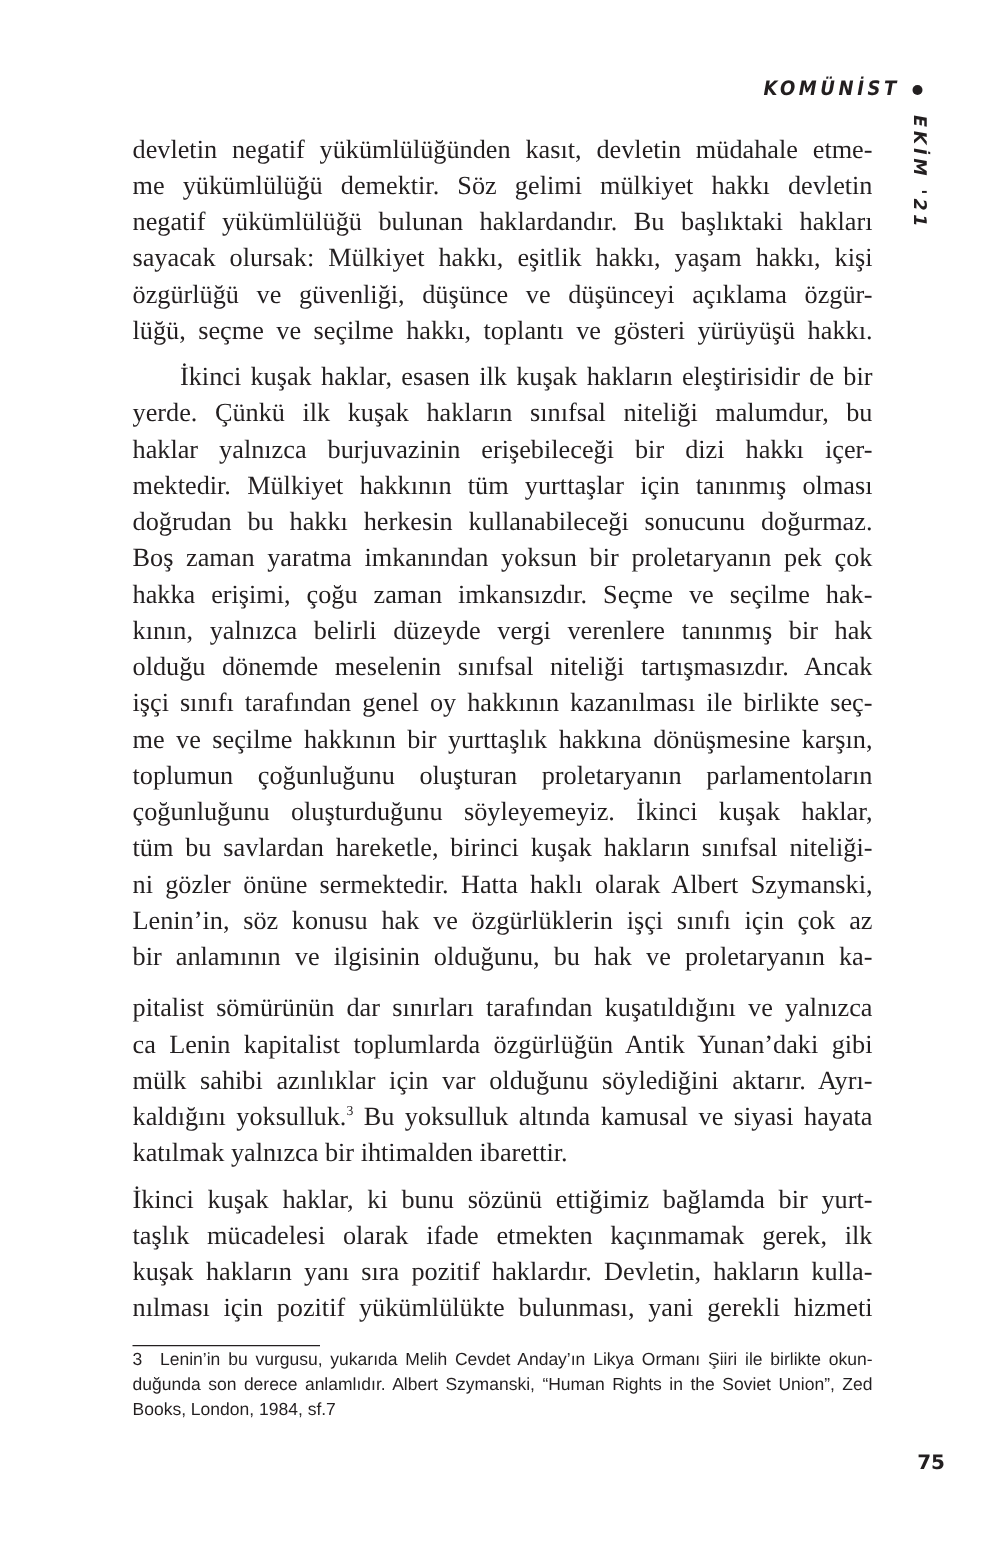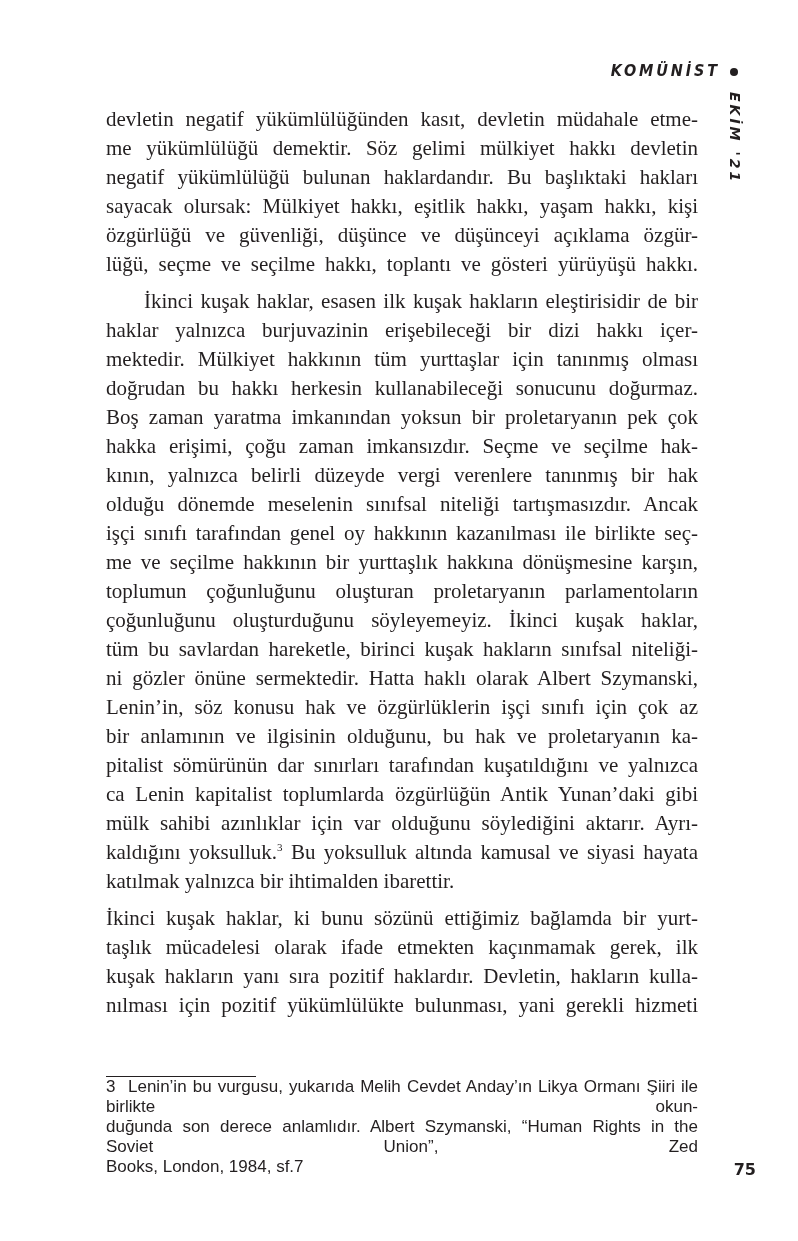--- a/index.html
+++ b/index.html
@@ -93,21 +93,21 @@
       width: 150px;
       height: 1px;
       background: #231f20;
     }
     .footnote {
       position: absolute;
       left: 106px;
       top: 1077px;
       width: 592px;
       font-family: "Liberation Sans", sans-serif;
-      font-size: 17px;
+      font-size: 14px;
       line-height: 20px;
       color: #231f20;
     }
     .footnote .fline {
       display: block;
       white-space: nowrap;
       text-align: justify;
       text-align-last: justify;
     }
     .footnote .fline.last {
@@ -141,36 +141,37 @@
   <p>
     <span class="line" style="white-space: normal;">devletin negatif yükümlülüğünden kasıt, devletin müdahale etme-</span>
     <span class="line" style="white-space: normal;">me yükümlülüğü demektir. Söz gelimi mülkiyet hakkı devletin</span>
     <span class="line" style="white-space: normal;">negatif yükümlülüğü bulunan haklardandır. Bu başlıktaki hakları</span>
     <span class="line" style="white-space: normal;">sayacak olursak: Mülkiyet hakkı, eşitlik hakkı, yaşam hakkı, kişi</span>
     <span class="line" style="white-space: normal;">özgürlüğü ve güvenliği, düşünce ve düşünceyi açıklama özgür-</span>
     <span class="line" style="white-space: normal;">lüğü, seçme ve seçilme hakkı, toplantı ve gösteri yürüyüşü hakkı.</span>
   </p>
   <p>
     <span class="line" style="white-space: normal; margin-left: 38px;">İkinci kuşak haklar, esasen ilk kuşak hakların eleştirisidir de bir</span>
+    <span class="line" style="white-space: normal;">yerde. Çünkü ilk kuşak hakların sınıfsal niteliği malumdur, bu</span>
     <span class="line" style="white-space: normal;">haklar yalnızca burjuvazinin erişebileceği bir dizi hakkı içer-</span>
     <span class="line" style="white-space: normal;">mektedir. Mülkiyet hakkının tüm yurttaşlar için tanınmış olması</span>
     <span class="line" style="white-space: normal;">doğrudan bu hakkı herkesin kullanabileceği sonucunu doğurmaz.</span>
     <span class="line" style="white-space: normal;">Boş zaman yaratma imkanından yoksun bir proletaryanın pek çok</span>
     <span class="line" style="white-space: normal;">hakka erişimi, çoğu zaman imkansızdır. Seçme ve seçilme hak-</span>
     <span class="line" style="white-space: normal;">kının, yalnızca belirli düzeyde vergi verenlere tanınmış bir hak</span>
     <span class="line" style="white-space: normal;">olduğu dönemde meselenin sınıfsal niteliği tartışmasızdır. Ancak</span>
     <span class="line" style="white-space: normal;">işçi sınıfı tarafından genel oy hakkının kazanılması ile birlikte seç-</span>
     <span class="line" style="white-space: normal;">me ve seçilme hakkının bir yurttaşlık hakkına dönüşmesine karşın,</span>
     <span class="line" style="white-space: normal;">toplumun çoğunluğunu oluşturan proletaryanın parlamentoların</span>
     <span class="line" style="white-space: normal;">çoğunluğunu oluşturduğunu söyleyemeyiz. İkinci kuşak haklar,</span>
     <span class="line" style="white-space: normal;">tüm bu savlardan hareketle, birinci kuşak hakların sınıfsal niteliği-</span>
     <span class="line" style="white-space: normal;">ni gözler önüne sermektedir. Hatta haklı olarak Albert Szymanski,</span>
     <span class="line" style="white-space: normal;">Lenin’in, söz konusu hak ve özgürlüklerin işçi sınıfı için çok az</span>
     <span class="line" style="white-space: normal;">bir anlamının ve ilgisinin olduğunu, bu hak ve proletaryanın ka-</span>
-    <span class="line" style="white-space: normal;">pitalist sömürünün dar sınırları tarafından kuşatıldığını ve yalnızca</span>
+    <span class="line" style="white-space: normal; margin-top: 12px;">pitalist sömürünün dar sınırları tarafından kuşatıldığını ve yalnızca</span>
     <span class="line" style="white-space: normal;">ca Lenin kapitalist toplumlarda özgürlüğün Antik Yunan’daki gibi</span>
     <span class="line" style="white-space: normal;">mülk sahibi azınlıklar için var olduğunu söylediğini aktarır. Ayrı-</span>
     <span class="line" style="white-space: normal;"><span>kaldığını yoksulluk.</span><sup class="fn-ref">3</sup><span> Bu yoksulluk altında kamusal ve siyasi hayata</span></span>
     <span class="line last" style="white-space: normal;">katılmak yalnızca bir ihtimalden ibarettir.</span>
   </p>
   <p>
     <span class="line" style="white-space: normal;">İkinci kuşak haklar, ki bunu sözünü ettiğimiz bağlamda bir yurt-</span>
     <span class="line" style="white-space: normal;">taşlık mücadelesi olarak ifade etmekten kaçınmamak gerek, ilk</span>
     <span class="line" style="white-space: normal;">kuşak hakların yanı sıra pozitif haklardır. Devletin, hakların kulla-</span>
     <span class="line" style="white-space: normal;">nılması için pozitif yükümlülükte bulunması, yani gerekli hizmeti</span>

